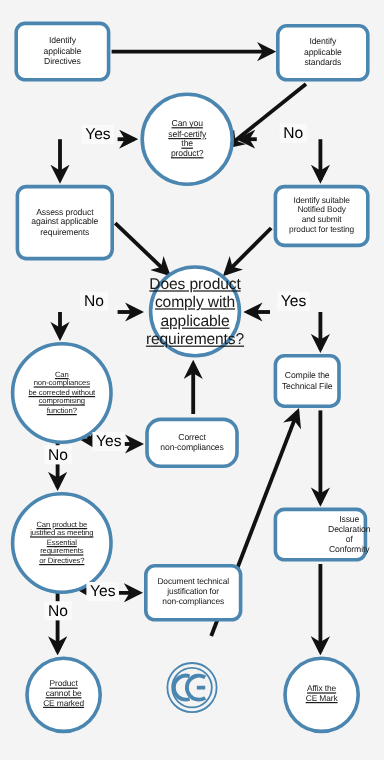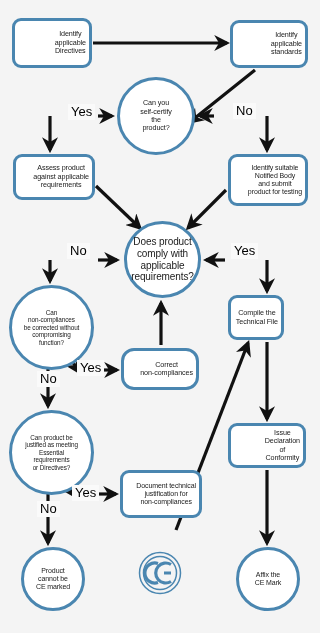--- a/index.html
+++ b/index.html
@@ -35,24 +35,24 @@
     justify-content: center;
     text-align: center;
     background: #ffffff;
     border: 3px solid #4a86b0;
     color: #1a1a1a;
     line-height: 1.18;
     letter-spacing: -0.1px;
   }
   .node.box {
     border-radius: 9px;
-    justify-content: flex-end;
   }
   .node.circle {
     border-radius: 50%;
+    text-decoration: underline;
   }
   .node .txt {
     padding: 0 3px;
     white-space: pre-line;
   }
   .edge-label {
     position: absolute;
     background: #fafafa;
     color: #000000;
     font-size: 13px;
@@ -131,33 +131,33 @@
         <span class="txt" style="font-size: 7.2px;">Identify
 applicable
 standards</span>
       </div>
       <div class="node circle" style="left: 117px; top: 77px; width: 78px; height: 78px; border-color: rgb(74, 134, 176); background: rgb(255, 255, 255);">
         <span class="txt" style="font-size: 7.2px;">Can you
 self-certify
 the
 product?</span>
       </div>
-      <div class="node box" style="left: 13px; top: 154px; width: 82px; height: 46px; border-color: rgb(74, 134, 176); background: rgb(255, 255, 255);">
+      <div class="node box" style="left: 13px; top: 154px; width: 82px; height: 63px; border-color: rgb(74, 134, 176); background: rgb(255, 255, 255);">
         <span class="txt" style="font-size: 7.2px;">Assess product
 against applicable
 requirements</span>
       </div>
       <div class="node box" style="left: 228px; top: 154px; width: 80px; height: 52px; border-color: rgb(74, 134, 176); background: rgb(255, 255, 255);">
         <span class="txt" style="font-size: 7px;">Identify suitable
 Notified Body
 and submit
 product for testing</span>
       </div>
       <div class="node circle" style="left: 124px; top: 221px; width: 77px; height: 77px; border-color: rgb(74, 134, 176); background: rgb(255, 255, 255);">
-        <span class="txt" style="font-size: 10px;">Does product
+        <span class="txt" style="font-size: 13px;">Does product
 comply with
 applicable
 requirements?</span>
       </div>
       <div class="node circle" style="left: 9px; top: 285px; width: 85px; height: 85px; border-color: rgb(74, 134, 176); background: rgb(255, 255, 255);">
         <span class="txt" style="font-size: 6.4px;">Can
 non-compliances
 be corrected without
 compromising
 function?</span>

